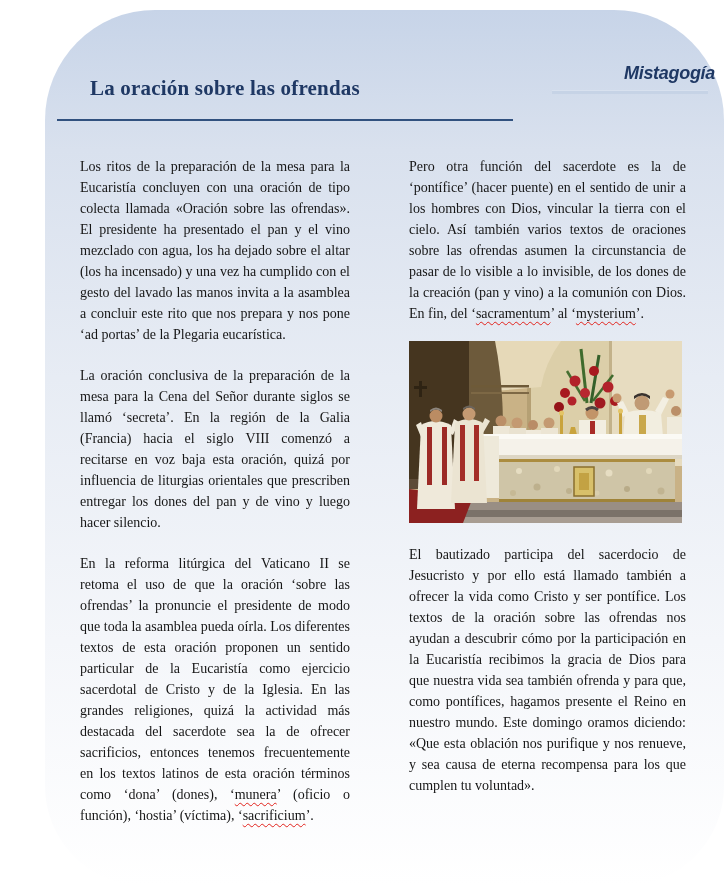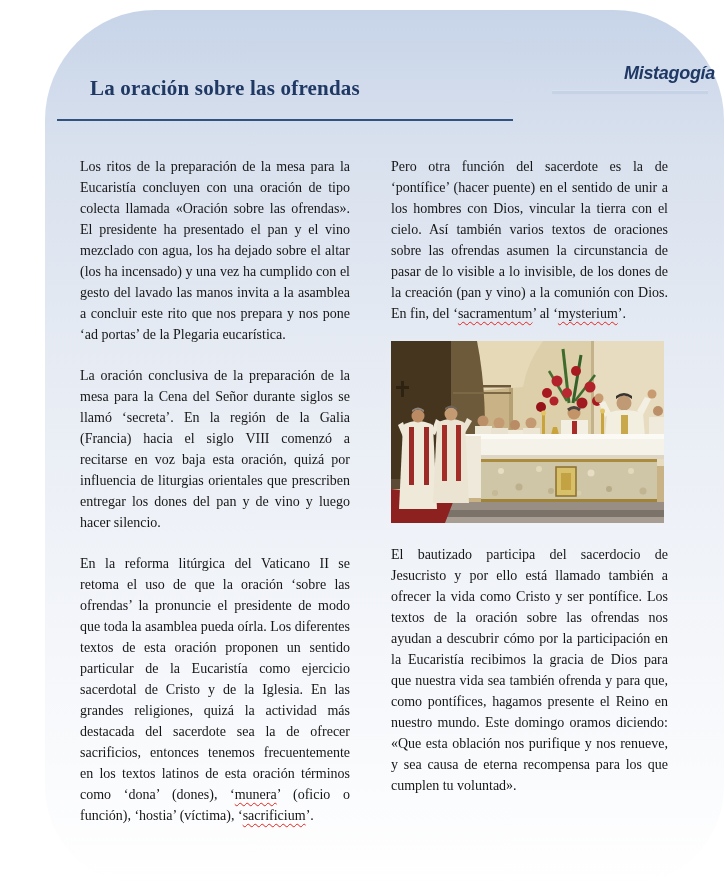--- a/index.html
+++ b/index.html
@@ -18,21 +18,21 @@
   .title-rule{position:absolute;left:12px;top:109px;width:456px;height:2px;background:#31517f;}
   .badge{
     position:absolute;left:500px;top:53px;width:170px;text-align:right;
     font-family:"Liberation Sans",sans-serif;font-style:italic;font-weight:700;
     font-size:18px;color:#1f3864;letter-spacing:-0.3px;
   }
   .badge-rule{position:absolute;left:507px;top:80px;width:156px;height:3px;background:#c6d3e6;border-top:1px solid #d8e1ef;}
   .col{position:absolute;top:146px;font-size:14px;line-height:21px;color:#161616;text-align:justify;}
   .col p{margin:0 0 20px 0;}
   .col-left{left:35px;width:270px;}
-  .col-right{left:346px;width:277px;}
+  .col-right{left:364px;width:277px;}
   .sp{
     text-decoration-line:underline;
     text-decoration-style:wavy;
     text-decoration-color:#e2241d;
     text-decoration-thickness:1px;
     text-underline-offset:3px;
   }
   .photo{width:273px;height:182px;margin:-3px 0 21px 0;overflow:hidden;}
   .photo svg{display:block;}
 </style>

